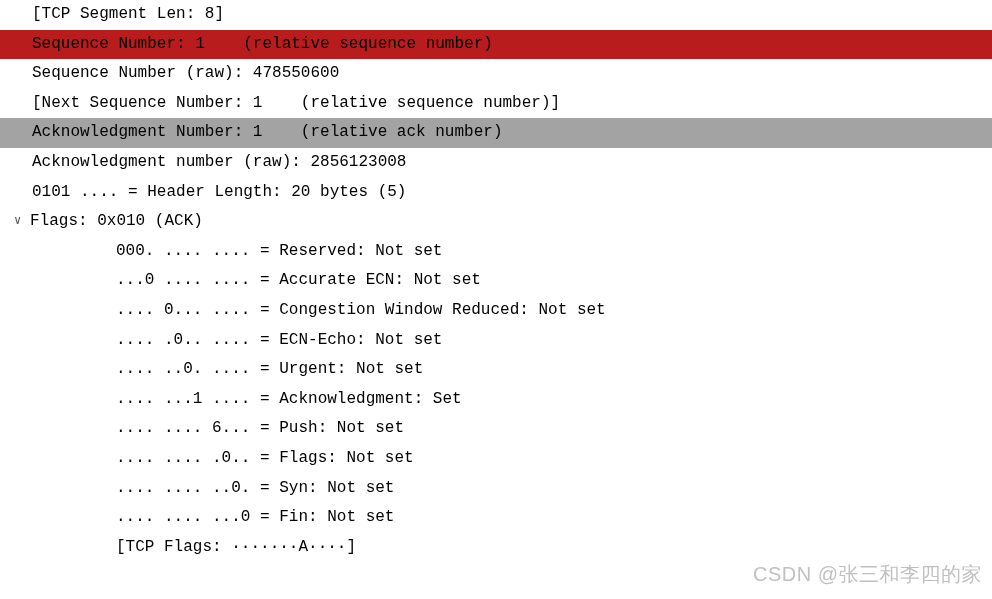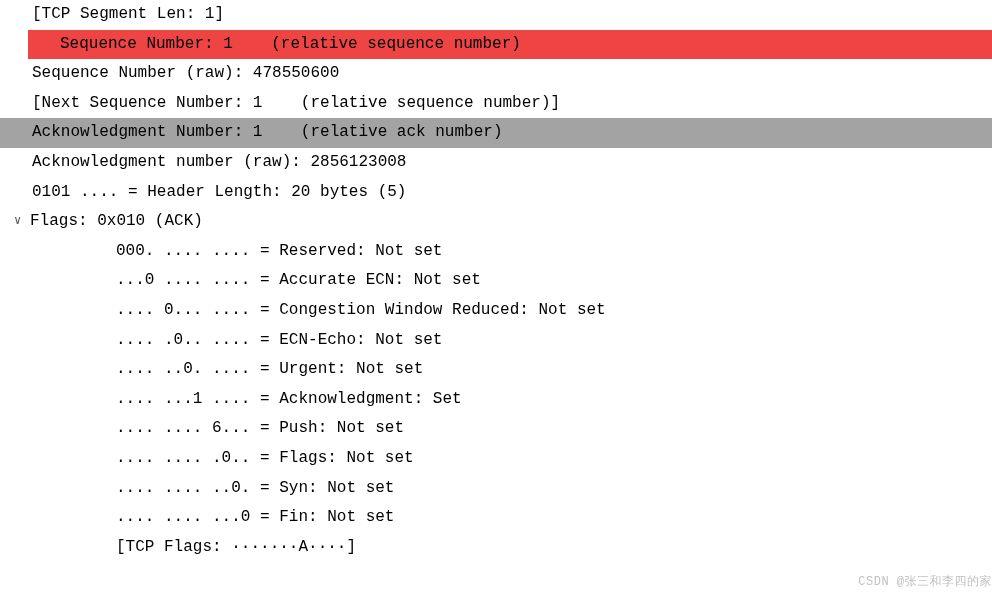--- a/index.html
+++ b/index.html
@@ -11,47 +11,47 @@
       color: #000000;
       width: 992px;
       height: 599px;
       overflow: hidden;
       position: relative;
     }
     .row {
       white-space: pre;
       padding-left: 32px;
     }
-    .row-highlight-gray { background: #ef4444; margin-left: 28px; }
+    .row-highlight-gray { background: #b91c1c; }
     .row-highlight-blue { background: #a3a3a3; }
     .indent-1 { padding-left: 32px; }
     .indent-2 { padding-left: 68px; margin-left: 48px; }
     .expander {
       display: inline-block;
       width: 16px;
       margin-left: -18px;
       vertical-align: top;
       color: #555;
       font-size: 12px;
       line-height: 2.4;
     }
     .watermark {
       position: absolute;
-      right: 0;
+      right: 10px;
       bottom: 6px;
-      font-family: Liberation Mono, monospace;
-      font-size: 12px;
+      font-family: Liberation Sans, sans-serif;
+      font-size: 20px;
       color: rgba(140,140,140,0.55);
       letter-spacing: 0.5px;
     }
   </style>
 </head>
 <body>
 
-<div class="row indent-1">[TCP Segment Len: 1]</div>
+<div class="row indent-1">[TCP Segment Len: 8]</div>
 <div class="row indent-1 row-highlight-gray">Sequence Number: 1    (relative sequence number)</div>
 <div class="row indent-1">Sequence Number (raw): 478550600</div>
 <div class="row indent-1">[Next Sequence Number: 1    (relative sequence number)]</div>
 <div class="row indent-1 row-highlight-blue">Acknowledgment Number: 1    (relative ack number)</div>
 <div class="row indent-1">Acknowledgment number (raw): 2856123008</div>
 <div class="row indent-1">0101 .... = Header Length: 20 bytes (5)</div>
 <div class="row indent-1"><span class="expander">∨</span><span>Flags: 0x010 (ACK)</span></div>
 <div class="row indent-2">000. .... .... = Reserved: Not set</div>
 <div class="row indent-2">...0 .... .... = Accurate ECN: Not set</div>
 <div class="row indent-2">.... 0... .... = Congestion Window Reduced: Not set</div>

